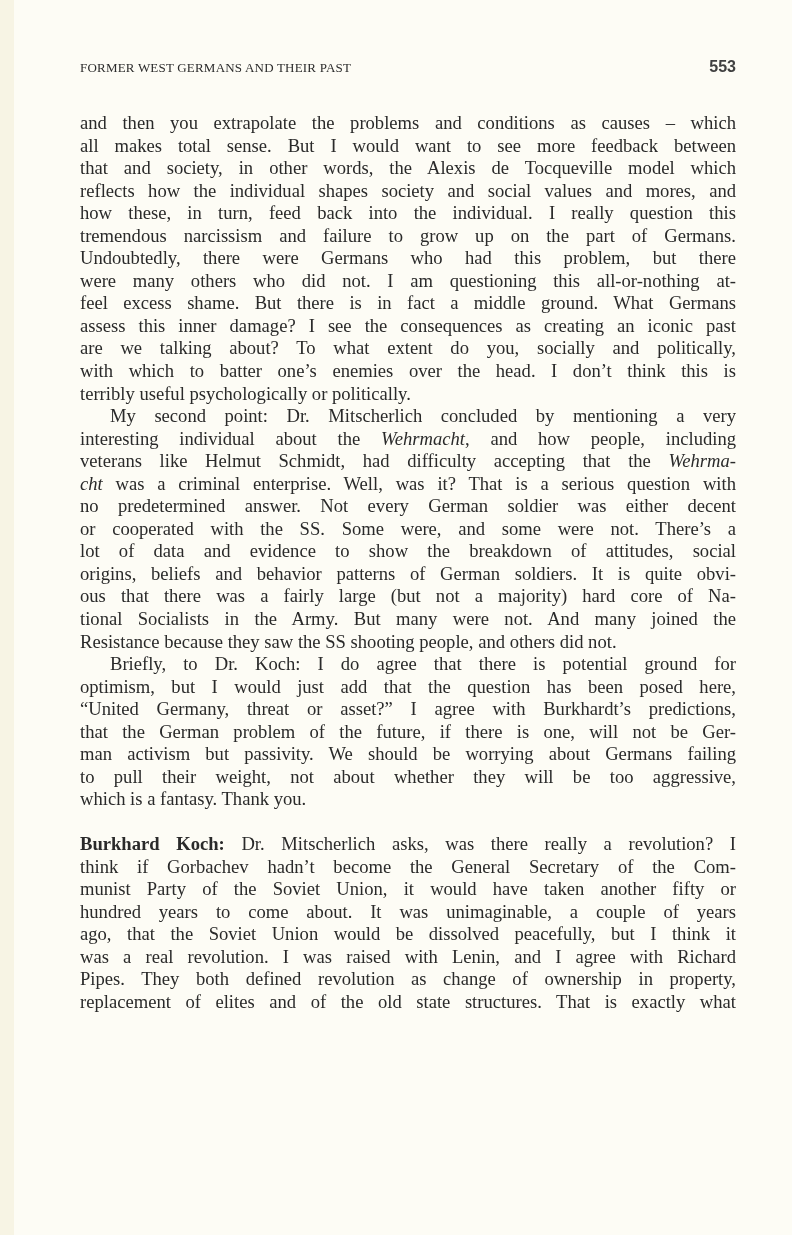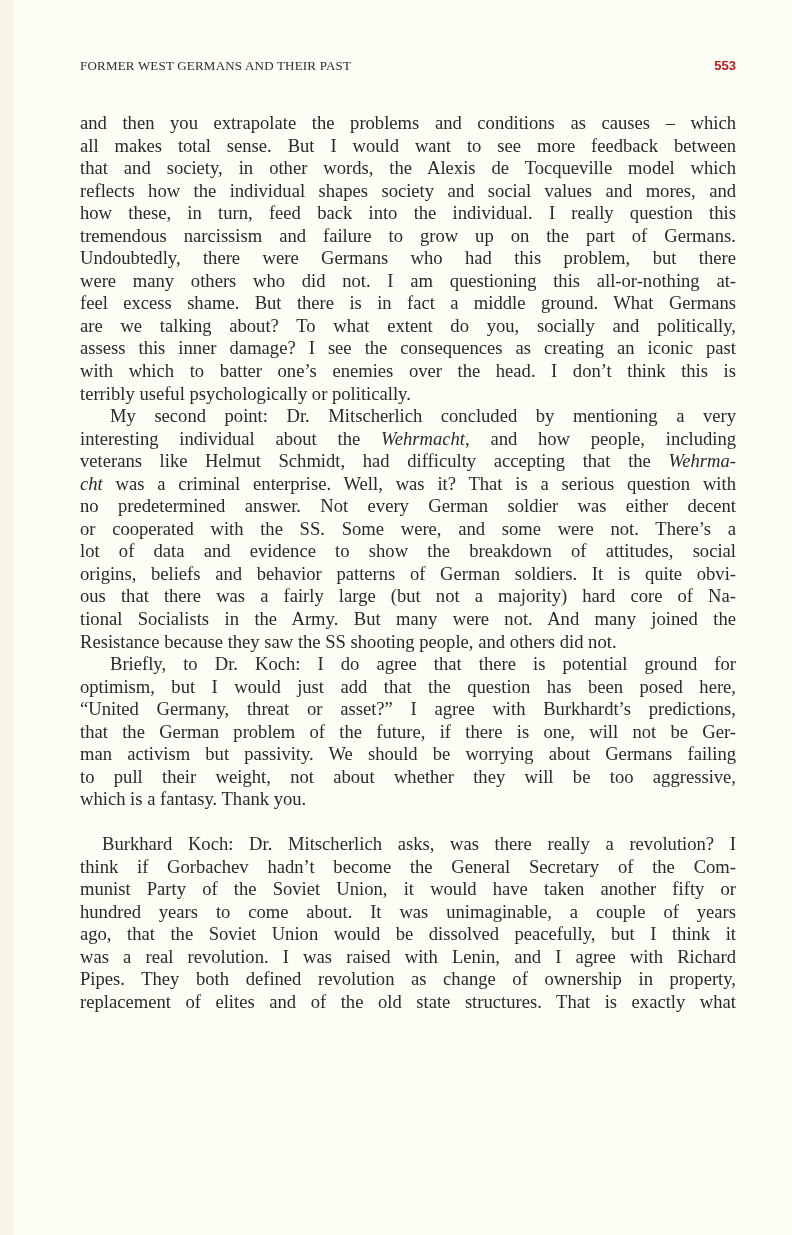--- a/index.html
+++ b/index.html
@@ -32,43 +32,42 @@
   }
   .running-title {
     font-family: "Liberation Serif", serif;
     font-size: 13px;
     letter-spacing: 0.2px;
     color: #2b2b2b;
   }
   .page-number {
     font-family: "Liberation Sans", sans-serif;
     font-weight: bold;
-    font-size: 13px;
-    color: #b91c1c;
+    font-size: 16px;
+    color: #404040;
   }
   .body-text {
     position: absolute;
     top: 112px;
     left: 80px;
     width: 656px;
     font-family: "Liberation Serif", serif;
     font-size: 18.6px;
     line-height: 22.55px;
     text-align: justify;
     hyphens: manual;
   }
   .body-text p {
     margin: 0;
   }
   .body-text p.new-speaker {
     margin-top: 22px;
   }
   .speaker {
-    font-weight: normal;
-    margin-left: 22px;
+    font-weight: bold;
   }
   .line {
     display: block;
     text-align: justify;
     text-align-last: justify;
     white-space: nowrap;
   }
   .line.last {
     text-align-last: left;
   }
@@ -92,22 +91,22 @@
   <p>
     <span class="line">and then you extrapolate the problems and conditions as causes – which</span>
     <span class="line">all makes total sense. But I would want to see more feedback between</span>
     <span class="line">that and society, in other words, the Alexis de Tocqueville model which</span>
     <span class="line">reflects how the individual shapes society and social values and mores, and</span>
     <span class="line">how these, in turn, feed back into the individual. I really question this</span>
     <span class="line">tremendous narcissism and failure to grow up on the part of Germans.</span>
     <span class="line">Undoubtedly, there were Germans who had this problem, but there</span>
     <span class="line">were many others who did not. I am questioning this all-or-nothing at-</span>
     <span class="line">feel excess shame. But there is in fact a middle ground. What Germans</span>
+    <span class="line">assess this inner damage? I see the consequences as creating an iconic past</span>
     <span class="line">are we talking about? To what extent do you, socially and politically,</span>
-    <span class="line">assess this inner damage? I see the consequences as creating an iconic past</span>
     <span class="line">with which to batter one’s enemies over the head. I don’t think this is</span>
     <span class="line last">terribly useful psychologically or politically.</span>
   </p>
 
   <p>
     <span class="line indented"><span>My second point: Dr. Mitscherlich concluded by mentioning a very</span></span>
     <span class="line"><span>interesting individual about the </span><em>Wehrmacht</em><span>, and how people, including</span></span>
     <span class="line"><span>veterans like Helmut Schmidt, had difficulty accepting that the </span><em>Wehrma-</em></span>
     <span class="line"><em>cht</em><span> was a criminal enterprise. Well, was it? That is a serious question with</span></span>
     <span class="line"><span>no predetermined answer. Not every German soldier was either decent</span></span>

